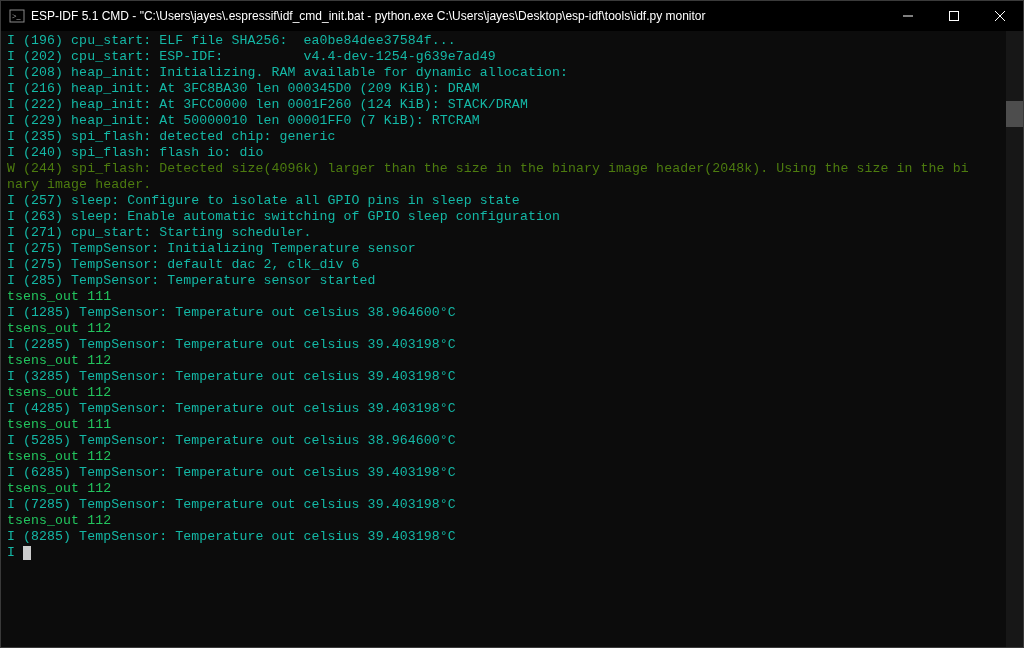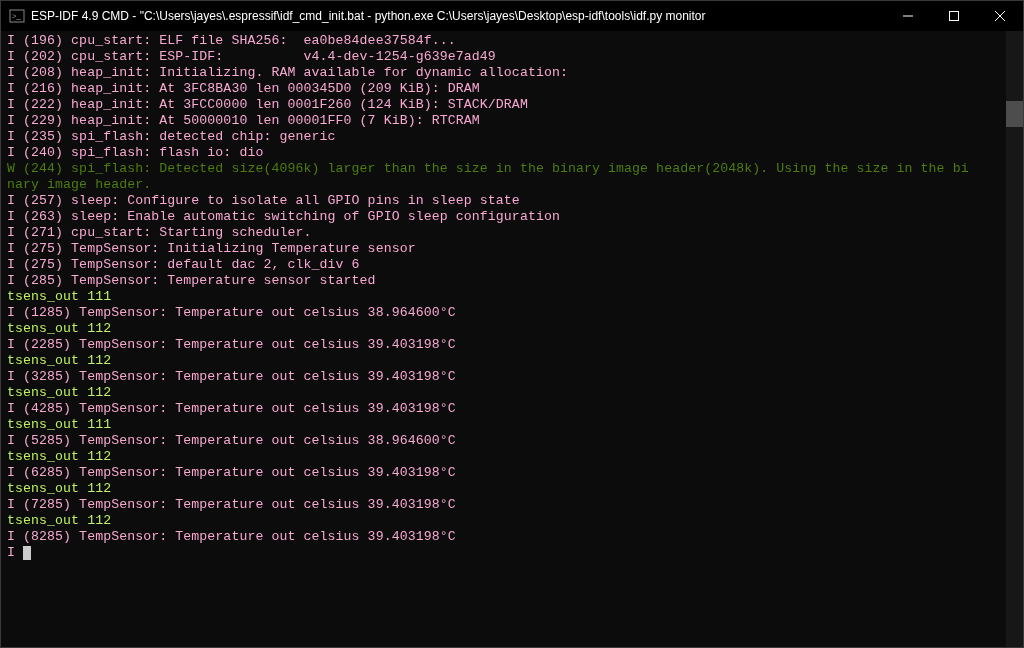--- a/index.html
+++ b/index.html
@@ -4,39 +4,39 @@
 <style>
   * { margin: 0; padding: 0; box-sizing: border-box; }
   html, body { width: 1024px; height: 648px; overflow: hidden; font-family: "Segoe UI", sans-serif; background: #0c0c0c; }
   .window { width: 1024px; height: 648px; background: #0c0c0c; display: flex; flex-direction: column; border: 1px solid #3a3a3a; }
   .titlebar { height: 30px; background: #000; display: flex; align-items: center; color: #fff; font-size: 12px; user-select: none; }
   .titlebar .icon { width: 16px; height: 16px; margin: 0 6px 0 8px; display:flex; align-items:center; justify-content:center;}
   .titlebar .title { flex: 1; white-space: nowrap; overflow: hidden; text-overflow: ellipsis; padding-right:8px;}
   .titlebar .btn { width: 46px; height: 30px; display: flex; align-items: center; justify-content: center; color: #fff; }
   .content-wrap { flex:1; display:flex; position:relative; }
   .terminal { flex: 1; background: #0c0c0c; color: #ccc; font-family: Consolas, "Courier New", monospace; font-size: 13.2px; line-height: 16px; padding: 2px 0 2px 6px; white-space: pre; overflow: hidden; letter-spacing: 0.1px;}
-  .g { color: #f9a8d4; }     
+  .g { color: #14b8a6; }     
   .y { color: #4d7c0f; }     
-  .w { color: #bef264; }     
+  .w { color: #22c55e; }     
   .cursor { display:inline-block; width:8px; height:14px; background:#cccccc; vertical-align:text-bottom; margin-left:0px;}
   .scrollbar { width: 17px; background: #171717; position: relative; }
   .scroll-thumb { position: absolute; right: 0; left: 0; top: 70px; height: 26px; background: #4d4d4d; }
 </style>
 </head>
 <body>
 
 <div class="window">
   <div class="titlebar">
     <span class="icon">
       <svg width="16" height="16" viewBox="0 0 16 16">
           <rect x="1" y="2" width="14" height="12" fill="#000" stroke="#888" stroke-width="1"></rect>
           <text x="3" y="11" font-size="8" fill="#ccc" font-family="Consolas">&gt;_</text>
         </svg>
     </span>
-    <div class="title">ESP-IDF 4.9 CMD - "C:\Users\jayes\.espressif\idf_cmd_init.bat - python.exe  C:\Users\jayes\Desktop\esp-idf\tools\idf.py monitor</div>
+    <div class="title">ESP-IDF 5.1 CMD - "C:\Users\jayes\.espressif\idf_cmd_init.bat - python.exe  C:\Users\jayes\Desktop\esp-idf\tools\idf.py monitor</div>
     <div class="btn">
       <svg width="10" height="10" viewBox="0 0 10 10">
           <line x1="0" y1="5" x2="10" y2="5" stroke="#fff" stroke-width="1"></line>
         </svg>
     </div>
     <div class="btn">
       <svg width="10" height="10" viewBox="0 0 10 10">
           <rect x="0.5" y="0.5" width="9" height="9" fill="none" stroke="#fff" stroke-width="1"></rect>
         </svg>
     </div>

